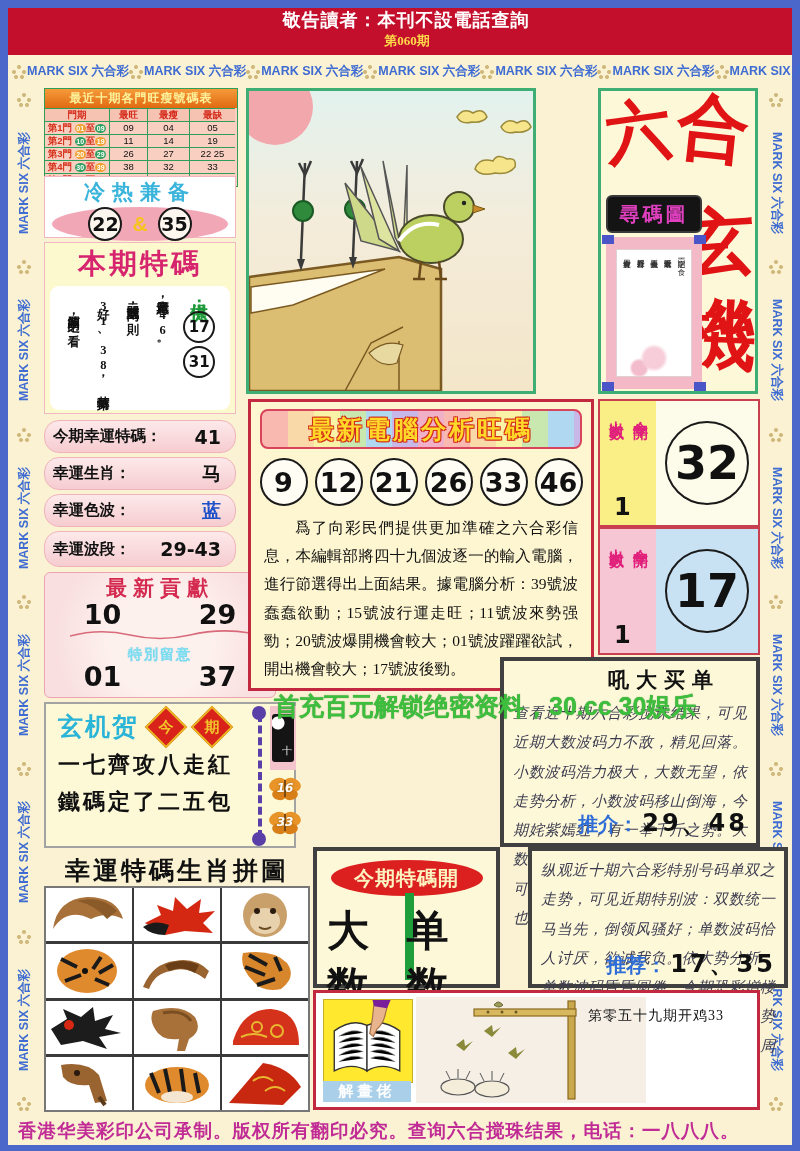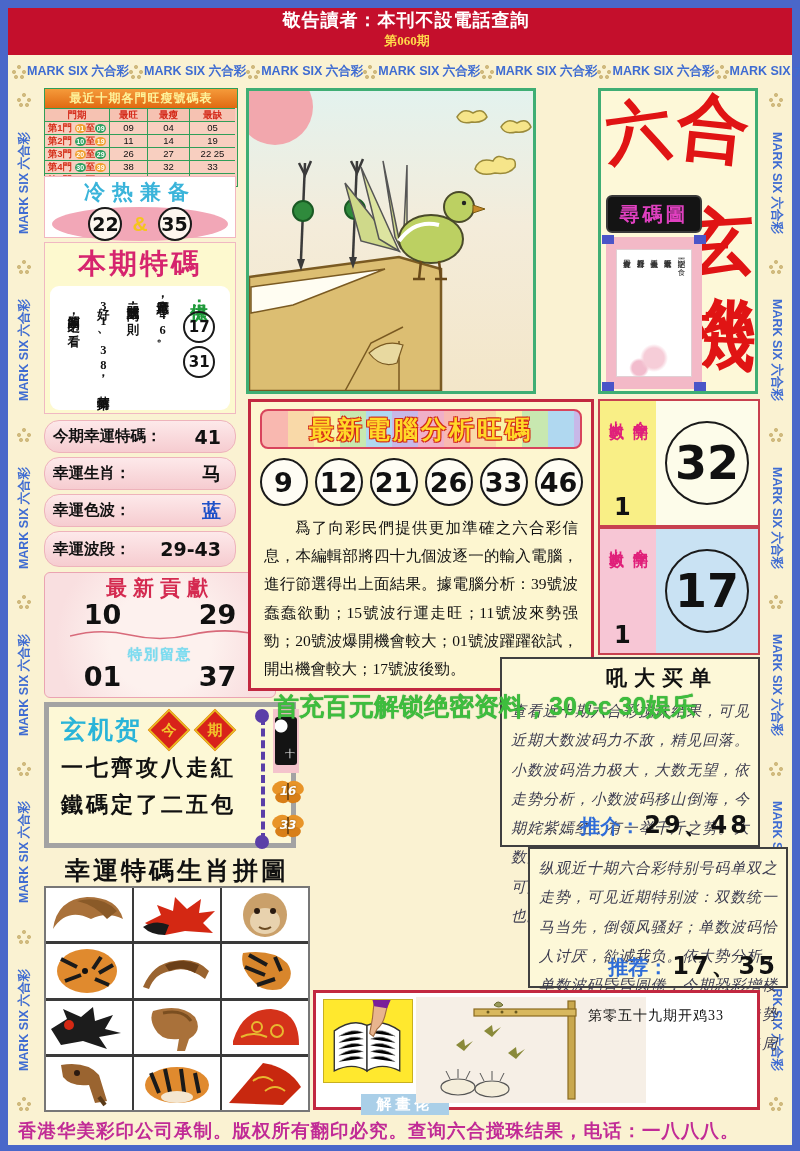--- a/index.html
+++ b/index.html
@@ -58,21 +58,21 @@
   .pill{left:44px;width:192px;height:33px;background:linear-gradient(180deg,#fde9ea,#f6ccd0);border:1px solid #eeb3bb;border-radius:15px;box-sizing:border-box;display:flex;align-items:center;justify-content:space-between;padding:0 14px 0 8px;}
   .pill .lb{font-weight:bold;font-size:15.5px;}
   .pill .vl{font-weight:bold;font-size:19px;font-family:"DejaVu Sans",sans-serif;}
   .blue{color:#1d50c8;}
   
   #contrib{left:44px;top:572px;width:232px;height:126px;background:radial-gradient(circle at 50% 55%,#fdf1ee 0 38%,#f9dfe0 78%);border:1.5px solid #eba4b2;border-radius:6px;box-sizing:border-box;text-align:center;}
   #contrib .tt{color:#d42a50;font-size:21px;font-weight:900;letter-spacing:6px;margin-top:1px;}
   #contrib .nums{display:flex;justify-content:space-around;font-size:27px;font-weight:bold;font-family:"DejaVu Sans",sans-serif;line-height:26px;}
   #contrib .note{color:#7adcf0;font-weight:900;font-size:14px;letter-spacing:2px;text-shadow:0 0 2px #fff,0 0 1px #2a9ab8;}
   
-  #hint{left:44px;top:702px;width:252px;height:146px;background:#fdf8d6;border:5px solid #a3a3a3;box-sizing:border-box;}
+  #hint{left:44px;top:702px;width:252px;height:146px;background:#fdf8d6;border:2px solid #a3a3a3;box-sizing:border-box;}
   #hint .trow2{display:flex;align-items:center;gap:8px;margin:6px 0 0 12px;}
   #hint .t1{color:#2ab4d8;font-size:25px;font-weight:900;letter-spacing:2px;}
   .diam{width:26px;height:26px;background:#d8221a;border:2px solid #e8b820;transform:rotate(45deg);display:flex;align-items:center;justify-content:center;margin:0 4px;}
   .diam span{transform:rotate(-45deg);color:#f2c32a;font-size:15px;font-weight:bold;}
   #hint .poem{font-size:22px;font-weight:900;letter-spacing:3px;margin:7px 0 0 12px;}
   #hint .dash{position:absolute;left:212px;top:10px;height:124px;border-left:4px dashed #5b3fa8;}
   .dot{position:absolute;left:206px;width:14px;height:14px;border-radius:50%;background:#5b3fa8;}
   #hint .rail{position:absolute;left:224px;top:2px;width:26px;height:64px;background:#f4c4cc;display:flex;align-items:center;justify-content:center;}
   #hint .card{width:22px;height:48px;background:#141414;border-radius:3px;position:relative;
      background-image:radial-gradient(circle 7px at 6px 9px,#fdfdfd 0 6px,transparent 7px);}
@@ -105,40 +105,40 @@
      background-image:radial-gradient(circle 14px at 50% 108px,#f6cdd8 0 10px,transparent 14px),radial-gradient(circle 10px at 30% 118px,#f2bccd 0 7px,transparent 10px);}
   #myst .paper .vtext{font-size:7.5px;color:#333;line-height:1;}
   
   .stat{left:598px;width:162px;display:flex;border:2px solid #c84050;box-sizing:border-box;}
   .stat .lcell{width:56px;position:relative;display:flex;justify-content:center;gap:5px;padding-top:8px;box-sizing:border-box;}
   .stat .lcell .vtext{color:#e0207a;font-weight:bold;font-size:15px;letter-spacing:2px;}
   .stat .one{position:absolute;bottom:4px;left:14px;font-size:24px;font-weight:bold;font-family:"DejaVu Sans",sans-serif;color:#111;}
   .stat .rcell{flex:1;display:flex;align-items:center;justify-content:center;}
   .stat .circ{width:80px;height:80px;font-size:46px;border-width:2.5px;}
   
-  .rbox{border:2px solid #404040;box-sizing:border-box;background:#fdf8d8;}
+  .rbox{border:4px solid #404040;box-sizing:border-box;background:#fdf8d8;}
   #boxa{left:500px;top:657px;width:260px;height:190px;}
   #boxa .tt{font-size:21px;font-weight:900;letter-spacing:7px;margin:5px 0 0 104px;}
   .script{margin:5px 9px 0;font-size:15px;font-style:italic;color:#3c3c50;line-height:1.95;text-align:justify;}
   .tip{position:absolute;right:8px;bottom:4px;white-space:nowrap;}
   .tip .lb{color:#2e6cd8;font-size:20px;font-weight:900;}
   .tip .vv{font-size:24px;font-weight:bold;font-family:"DejaVu Sans",sans-serif;letter-spacing:3px;}
   #total{left:313px;top:693px;width:187px;height:154px;}
   .oval2{margin:9px auto 0;width:152px;height:36px;border-radius:50%;display:flex;align-items:center;justify-content:center;color:#fdf3c0;font-size:20px;font-weight:900;letter-spacing:1px;}
   .ovg{background:#1f9e3c;} .ovr{background:#dc1f1f;}
   #total .big{text-align:center;font-size:84px;font-weight:900;line-height:1.1;}
   #sopen{left:313px;top:847px;width:187px;height:141px;}
   #sopen .stem{position:absolute;left:88px;top:42px;width:9px;bottom:4px;background:#1f9e3c;}
   #sopen .pair{position:absolute;top:52px;width:100%;display:flex;justify-content:space-between;padding:0 10px;box-sizing:border-box;}
   #sopen .pair span{font-size:42px;font-weight:900;}
   #boxb{left:528px;top:847px;width:260px;height:141px;}
   
   #res{left:313px;top:990px;width:447px;height:120px;border:3px solid #c22840;box-sizing:border-box;background:#fff;}
   #res .ybox{position:absolute;left:7px;top:6px;width:88px;height:82px;background:#ffe82e;border:1px solid #c8b020;}
-  #res .blab{position:absolute;left:7px;top:101px;width:88px;height:21px;background:#aacfe8;display:flex;align-items:center;justify-content:center;color:#fff;font-weight:bold;font-size:15px;letter-spacing:4px;margin-left:38px;}
+  #res .blab{position:absolute;left:7px;top:88px;width:88px;height:21px;background:#aacfe8;display:flex;align-items:center;justify-content:center;color:#fff;font-weight:bold;font-size:15px;letter-spacing:4px;}
   #res .draw{position:absolute;left:100px;top:4px;width:230px;height:106px;background:#f6efe6;}
   #res .txt{position:absolute;left:272px;top:14px;font-size:14px;letter-spacing:1px;}
   
   #wmark{left:274px;top:690px;color:#3dbe3d;font-size:25px;font-weight:900;font-family:"Liberation Sans",sans-serif;white-space:nowrap;z-index:40;text-shadow:0 0 1px #2a8a2a;}
   #foot{left:8px;top:1115px;width:784px;height:30px;background:#faf2d2;display:flex;align-items:center;}
   #foot span{color:#c12b96;font-weight:bold;font-size:18.5px;margin-left:10px;letter-spacing:1px;}
 </style>
 </head>
 <body>
 
@@ -524,20 +524,28 @@
   <div id="boxa" class="rbox abs">
     <div class="tt">吼大买单</div>
     <div class="script">查看近十期六合彩搅珠结果，可见近期大数波码力不敌，精见回落。小数波码浩力极大，大数无望，依走势分析，小数波码移山倒海，今期姹紫嫣红，有一举千斤之势。大数波码心力交瘁，今期如履薄冰，可放心锁定。故今期总分宜买大数也。</div>
     <div class="tip">
       <span class="lb">推介：</span>
       <span class="vv">29、48</span>
     </div>
   </div>
 
 
+  <div id="sopen" class="rbox abs">
+    <div class="oval2 ovr">今期特碼開</div>
+    <div class="stem"></div>
+    <div class="pair">
+      <span>大数</span>
+      <span>单数</span>
+    </div>
+  </div>
 
   <div id="boxb" class="rbox abs">
     <div class="script">纵观近十期六合彩特别号码单双之走势，可见近期特别波：双数统一马当先，倒领风骚好；单数波码恰人讨厌，欲诚我负。依大势分析，单数波码昏昏圆倦，今期恐彩增楼势，有力引领彩坛。双数波码走势触底，今期永恶破势，不可混多周注，故今期特码单也。</div>
     <div class="tip">
       <span class="lb">推荐：</span>
       <span class="vv">17、35</span>
     </div>
   </div>
 
   <div id="res" class="abs">

